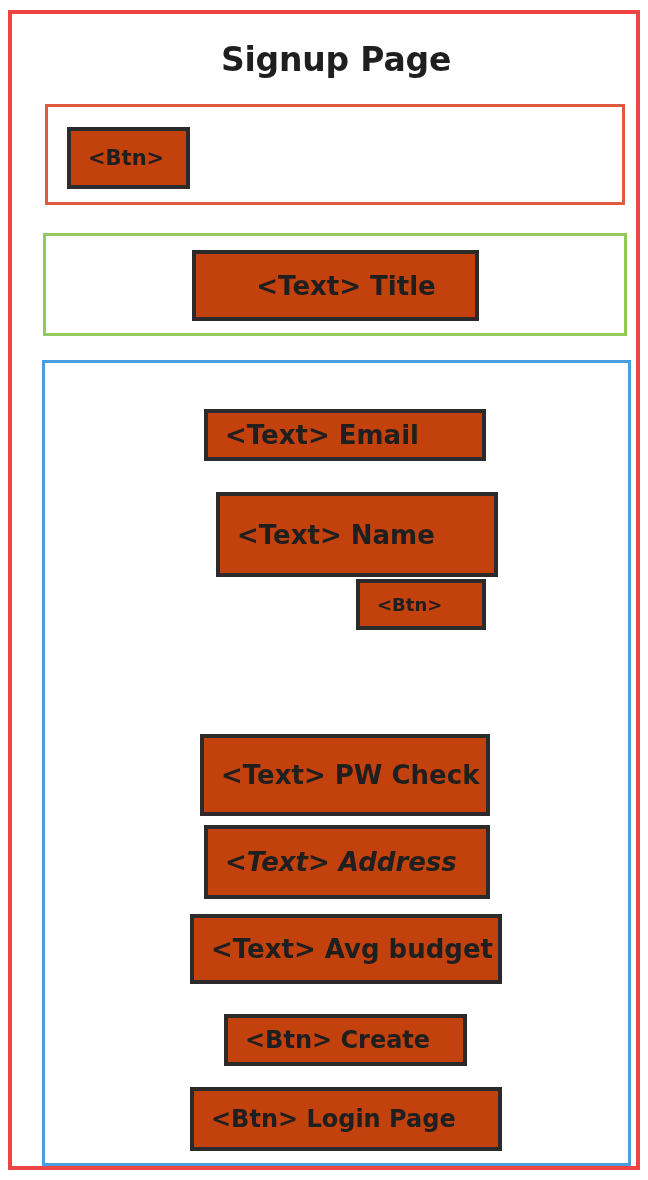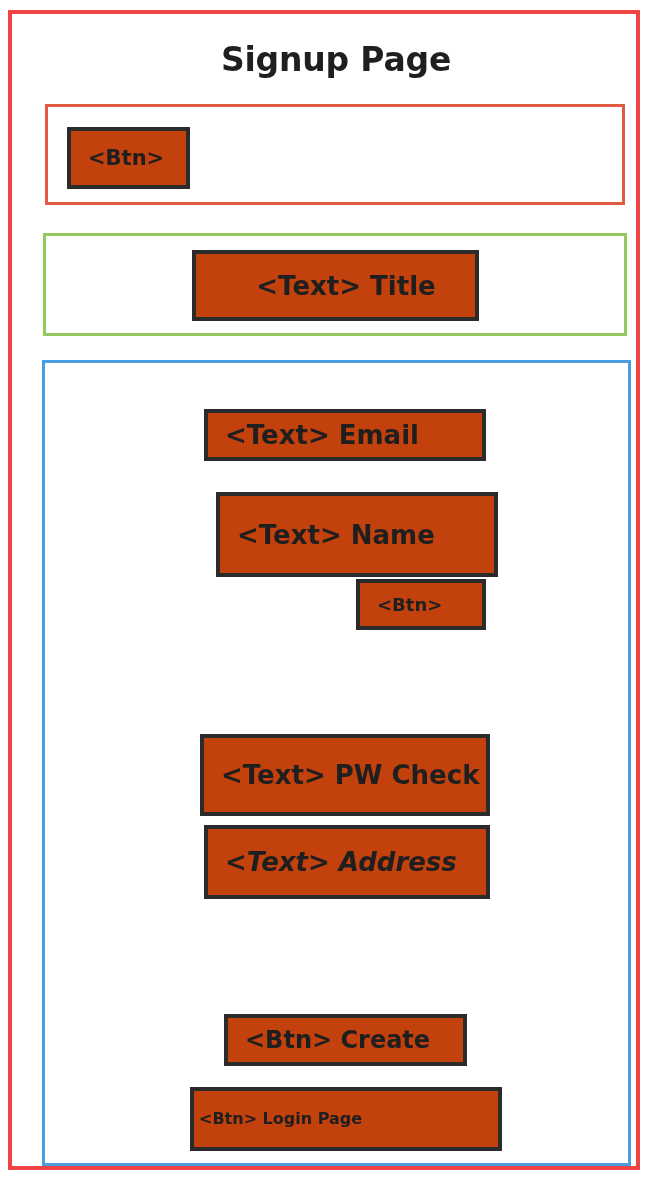--- a/index.html
+++ b/index.html
@@ -100,21 +100,21 @@
   .box-address  { left: 192px; top: 811px;  width: 286px; height: 74px; }
   .box-address .wf-label  { font-size: 26px; padding-left: 17px; font-style: italic; }
 
   .box-budget   { left: 178px; top: 900px;  width: 312px; height: 70px; }
   .box-budget .wf-label   { font-size: 26px; padding-left: 17px; }
 
   .box-create   { left: 212px; top: 1000px; width: 243px; height: 52px; }
   .box-create .wf-label   { font-size: 24px; padding-left: 17px; }
 
   .box-login    { left: 178px; top: 1073px; width: 312px; height: 64px; }
-  .box-login .wf-label    { font-size: 16px; padding-left: 5px; }
+  .box-login .wf-label    { font-size: 24px; padding-left: 17px; }
 </style>
 </head>
 <body>
 
 <div id="page">
 
   <div class="page-frame">
 
     <div class="page-title">Signup Page</div>
 
@@ -146,20 +146,23 @@
 
 
     <div class="wf-box box-pwcheck">
       <span class="wf-label">&lt;Text&gt; PW Check</span>
     </div>
 
     <div class="wf-box box-address">
       <span class="wf-label">&lt;Text&gt; Address</span>
     </div>
 
+    <div class="wf-box box-budget">
+      <span class="wf-label">&lt;Text&gt; Avg budget</span>
+    </div>
 
     <div class="wf-box box-create">
       <span class="wf-label">&lt;Btn&gt; Create</span>
     </div>
 
     <div class="wf-box box-login">
       <span class="wf-label">&lt;Btn&gt; Login Page</span>
     </div>
 
   </div>

